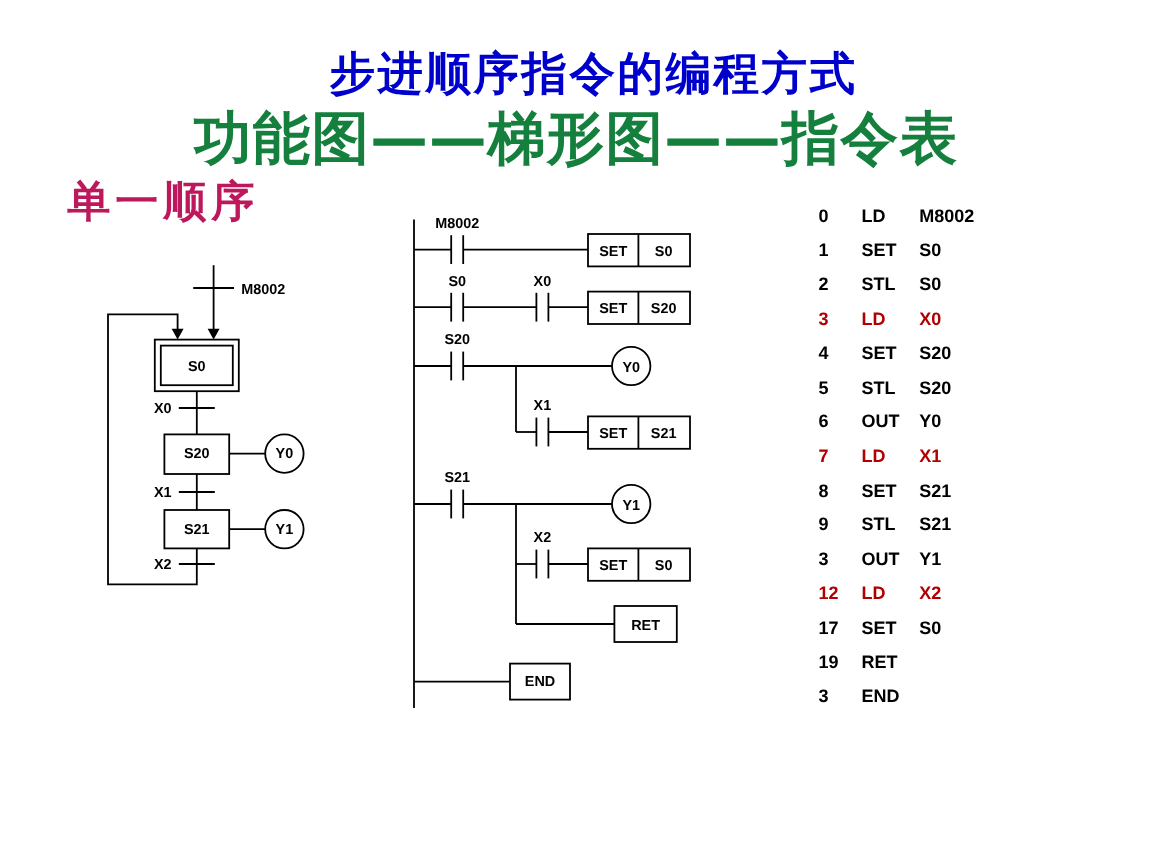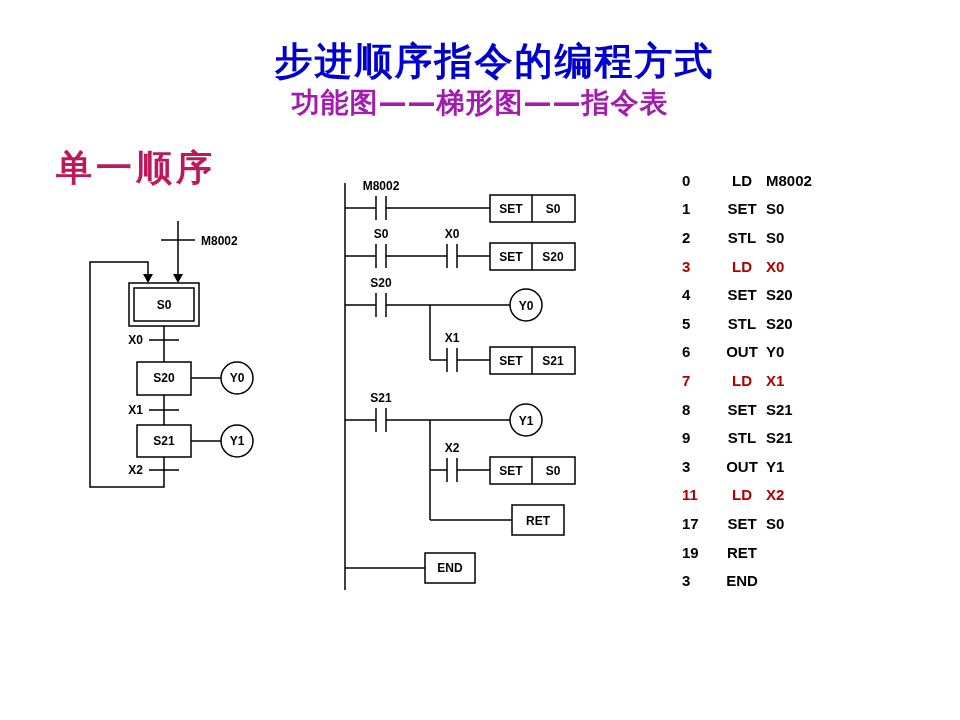--- a/index.html
+++ b/index.html
@@ -14,22 +14,22 @@
 
   .title {
     position:absolute; top:36px; left:0; width:100%;
     text-align:center; font-size:38px; font-weight:bold;
     color:#0000cc; letter-spacing:2px;
     font-family:"DejaVu Sans", sans-serif;
     padding-left:29px;
   }
   .subtitle {
     position:absolute; top:84px; left:0; width:100%;
-    text-align:center; font-size:28px; font-weight:bold;
-    color:#a21caf; letter-spacing:1px;
+    text-align:center; font-size:48px; font-weight:bold;
+    color:#15803d; letter-spacing:1px;
     font-family:"DejaVu Sans", sans-serif;
   }
   .section-label {
     position:absolute; top:144px; left:56px;
     font-size:36px; font-weight:bold; color:#be185d;
     letter-spacing:4px;
     font-family:"DejaVu Sans", sans-serif;
   }
 
   svg.sfc    { position:absolute; left:55px;  top:215px; }
@@ -39,21 +39,21 @@
     font-weight:bold; fill:#000; font-size:12px;
   }
 
   .ins-list { position:absolute; left:682px; top:166px; width:220px; }
   .ins-row {
     display:flex; align-items:center; height:28.6px;
     font-size:15px; font-weight:bold; color:#000;
   }
   .ins-row[data-variant="red"] { color:#b00000; }
   .ins-step { width:36px; }
-  .ins-op { width:48px;text-align:center; }
+  .ins-op { width:48px; }
   .ins-operand { flex:1; }
 </style>
 </head>
 <body>
 
 <div class="slide">
 
   <div class="title">步进顺序指令的编程方式</div>
   <div class="subtitle">功能图——梯形图——指令表</div>
   <div class="section-label">单一顺序</div>
@@ -231,21 +231,21 @@
       <span class="ins-step">9</span>
       <span class="ins-op">STL</span>
       <span class="ins-operand">S21</span>
     </div>
     <div class="ins-row" data-variant="black">
       <span class="ins-step">3</span>
       <span class="ins-op">OUT</span>
       <span class="ins-operand">Y1</span>
     </div>
     <div class="ins-row" data-variant="red">
-      <span class="ins-step">11</span>
+      <span class="ins-step">12</span>
       <span class="ins-op">LD</span>
       <span class="ins-operand">X2</span>
     </div>
     <div class="ins-row" data-variant="black">
       <span class="ins-step">17</span>
       <span class="ins-op">SET</span>
       <span class="ins-operand">S0</span>
     </div>
     <div class="ins-row" data-variant="black">
       <span class="ins-step">19</span>

